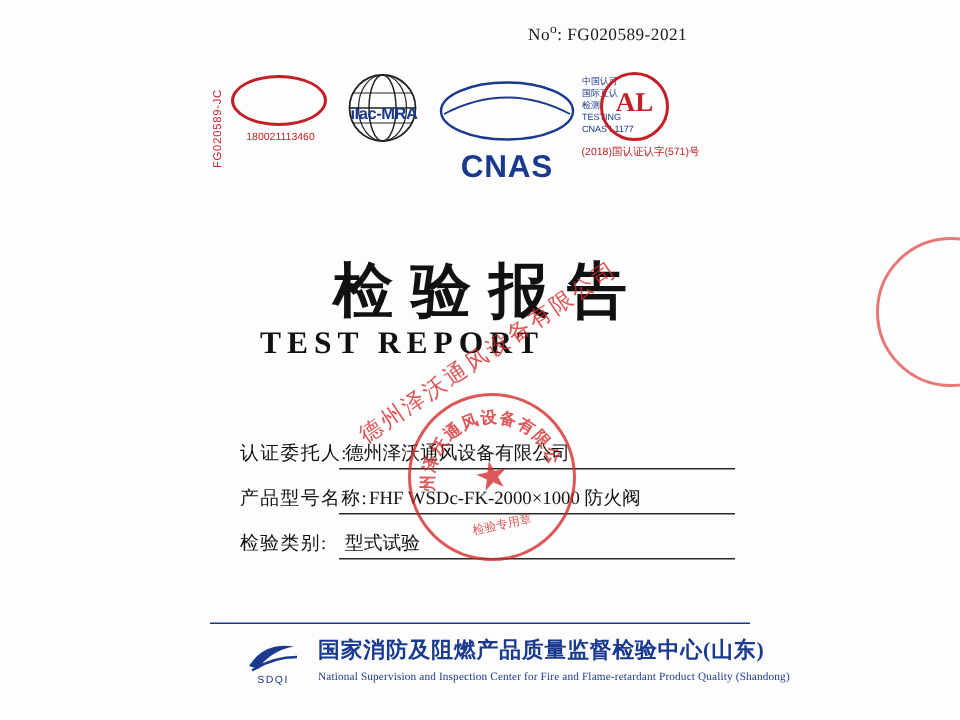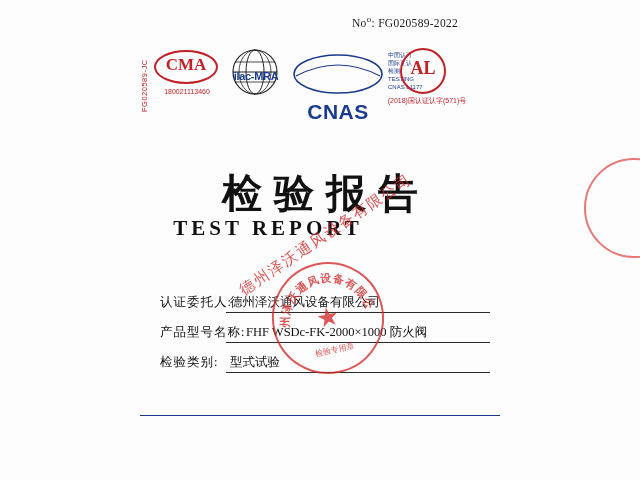--- a/index.html
+++ b/index.html
@@ -394,30 +394,29 @@
     font-family: "Liberation Serif", serif;
     white-space: nowrap;
   }
 </style>
 </head>
 <body>
 
 <div class="page">
 
   <div class="report-no">
-    <span>No</span><span class="sup">o</span><span>: </span><span>FG020589-2022</span>
+    <span>No</span><span class="sup">o</span><span>: </span><span>FG020589-2021</span>
   </div>
 
   <div class="logo-row">
 
     <div class="vert-code">FG020589-JC</div>
 
     <div class="logo-cma">
       <div class="cma-oval"></div>
-      <div class="cma-text"><span>C</span><span>MA</span></div>
       <div class="cma-code">180021113460</div>
     </div>
 
     <div class="logo-ilac">
       <svg width="58" height="54" viewBox="0 0 58 54">
         <circle cx="29" cy="26" r="22" fill="none" stroke="#222" stroke-width="1.2"></circle>
         <ellipse cx="29" cy="26" rx="9" ry="22" fill="none" stroke="#222" stroke-width="1"></ellipse>
         <ellipse cx="29" cy="26" rx="16" ry="22" fill="none" stroke="#222" stroke-width="0.8"></ellipse>
         <line x1="7" y1="26" x2="51" y2="26" stroke="#222" stroke-width="1"></line>
         <line x1="9" y1="16" x2="49" y2="16" stroke="#222" stroke-width="0.8"></line>
@@ -472,14 +471,25 @@
       <defs>
         <path id="arcpath" d="M 14,58 A 40,40 0 0 1 94,58"></path>
       </defs>
       <text><textPath href="#arcpath" startOffset="50%" text-anchor="middle">德州泽沃通风设备有限公司</textPath></text>
     </svg>
     <div class="stamp-star">★</div>
     <div class="stamp-bottom">检验专用章</div>
   </div>
 
   <div class="footer-rule"></div>
+  <div class="footer">
+    <div class="sdqi-logo">
+      <svg class="sdqi-mark" viewBox="0 0 40 24">
+        <path d="M4 18 Q14 2 34 5 Q18 8 10 20 Z" fill="#1a3a8f"></path>
+        <path d="M6 21 Q20 12 36 12" fill="none" stroke="#1a3a8f" stroke-width="1.6"></path>
+      </svg>
+      <div class="sdqi-label">SDQI</div>
+    </div>
+    <div class="footer-cn">国家消防及阻燃产品质量监督检验中心(山东)</div>
+    <div class="footer-en">National Supervision and Inspection Center for Fire and Flame-retardant Product Quality (Shandong)</div>
+  </div>
 
 </div>
 
 </body></html>

